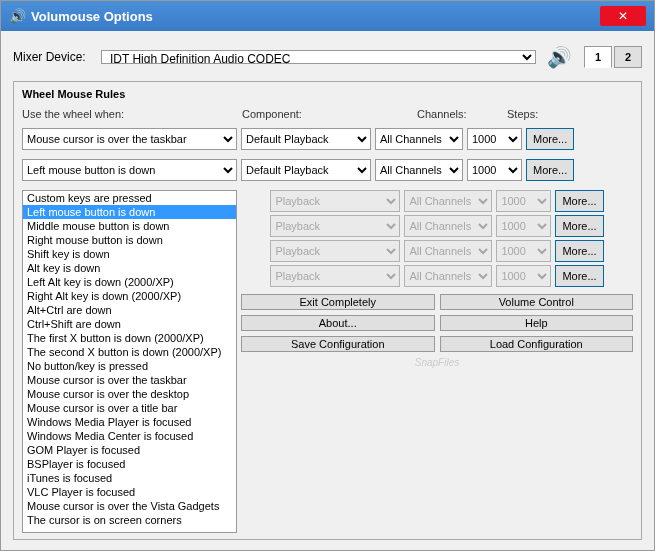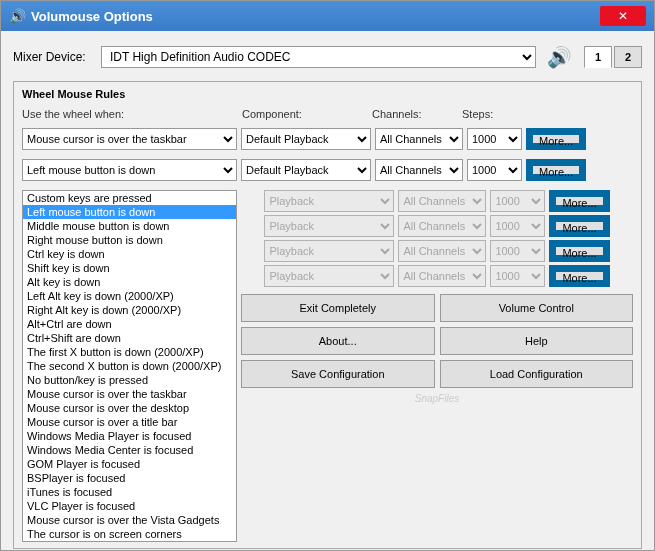--- a/index.html
+++ b/index.html
@@ -71,21 +71,21 @@
       align-items: center;
       gap: 8px;
     }
     .mixer-label {
       font-size: 12px;
       white-space: nowrap;
       min-width: 80px;
     }
     .mixer-select {
       flex: 1;
-      height: 22px;
+      height: 14px;
       font-size: 12px;
       border: 1px solid #999;
       background: white;
       padding: 0 4px;
     }
     .mixer-icon {
       width: 32px;
       height: 32px;
       display: flex;
       align-items: center;
@@ -124,21 +124,21 @@
     }
     .rules-header {
       display: flex;
       align-items: center;
       font-size: 11px;
       margin-bottom: 2px;
       color: #333;
     }
     .col-use { flex: 0 0 220px; }
     .col-component { flex: 0 0 130px; }
-    .col-channels { flex: 0 0 90px; }
+    .col-channels { flex: 0 0 90px; margin-left: 45px; }
     .col-steps { flex: 0 0 55px; }
 
     .rules-row {
       display: flex;
       align-items: center;
       gap: 4px;
       margin-bottom: 3px;
     }
     .rules-row select {
       height: 22px;
@@ -146,21 +146,21 @@
       border: 1px solid #999;
       background: white;
     }
     .rules-row .sel-use { width: 215px; }
     .rules-row .sel-component { width: 130px; }
     .rules-row .sel-channels { width: 88px; }
     .rules-row .sel-steps { width: 55px; }
     .more-btn {
       height: 22px;
       font-size: 11px;
-      border: 7px solid #0369a1;
+      border: 1px solid #0369a1;
       background: #e0e0e0;
       cursor: pointer;
       padding: 0 6px;
       white-space: nowrap;
     }
 
     .dropdown-container {
       display: flex;
       gap: 4px;
       flex: 1;
@@ -207,21 +207,21 @@
     .right-row .sel-steps { width: 55px; }
     .right-row .more-btn { }
 
     .actions-grid {
       display: grid;
       grid-template-columns: 1fr 1fr;
       gap: 5px;
       margin-top: 4px;
     }
     .action-btn {
-      height: 28px;
+      height: 16px;
       font-size: 11px;
       border: 1px solid #999;
       background: #e0e0e0;
       cursor: pointer;
     }
     .watermark {
       position: relative;
       font-size: 10px;
       color: #bbb;
       text-align: center;
@@ -297,21 +297,20 @@
         <button class="more-btn">More...</button>
       </div>
 
       <div class="dropdown-container">
         <div class="dropdown-list-wrapper" id="dropdown-list">
 
         <div class="dropdown-item">Custom keys are pressed</div>
             <div class="dropdown-item selected">Left mouse button is down</div>
             <div class="dropdown-item">Middle mouse button is down</div>
             <div class="dropdown-item">Right mouse button is down</div>
-            <div class="dropdown-item">Ctrl key is down</div>
             <div class="dropdown-item">Shift key is down</div>
             <div class="dropdown-item">Alt key is down</div>
             <div class="dropdown-item">Left Alt key is down  (2000/XP)</div>
             <div class="dropdown-item">Right Alt key is down  (2000/XP)</div>
             <div class="dropdown-item">Alt+Ctrl are down</div>
             <div class="dropdown-item">Ctrl+Shift are down</div>
             <div class="dropdown-item">The first X button is down  (2000/XP)</div>
             <div class="dropdown-item">The second X button is down  (2000/XP)</div>
             <div class="dropdown-item">No button/key is pressed</div>
             <div class="dropdown-item">Mouse cursor is over the taskbar</div>

